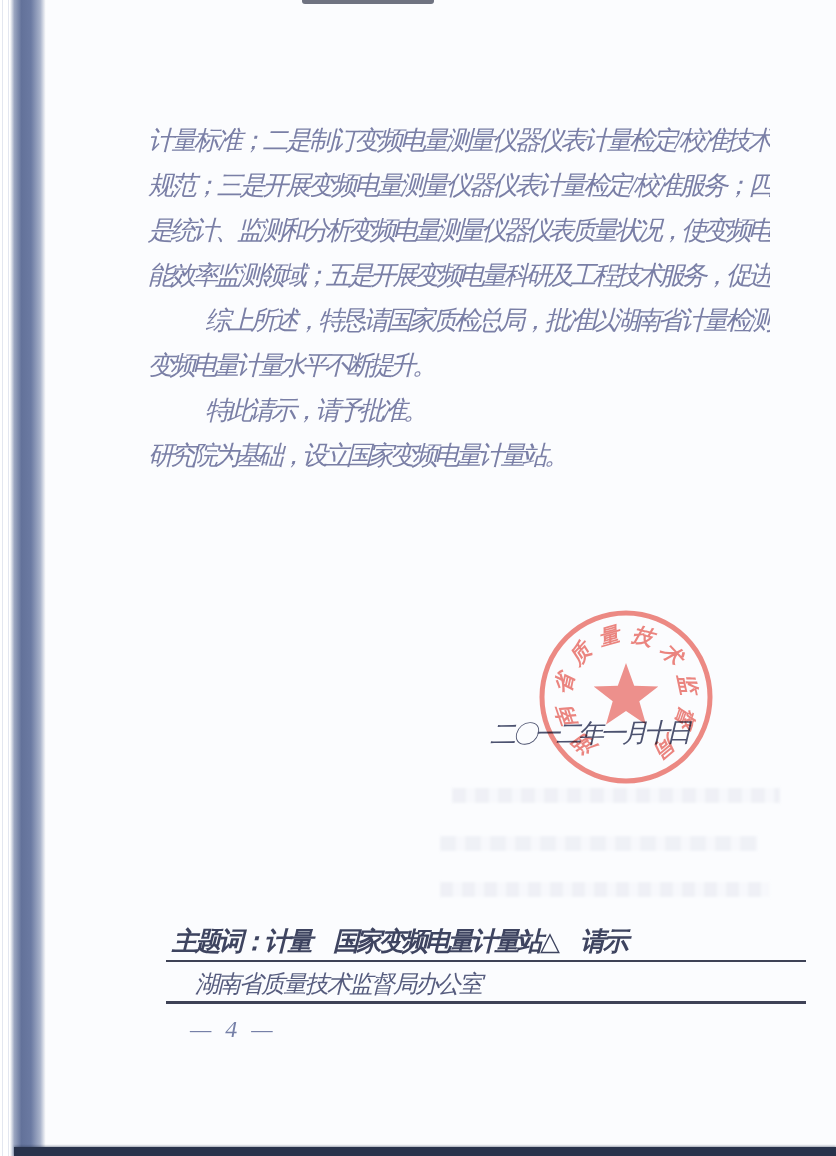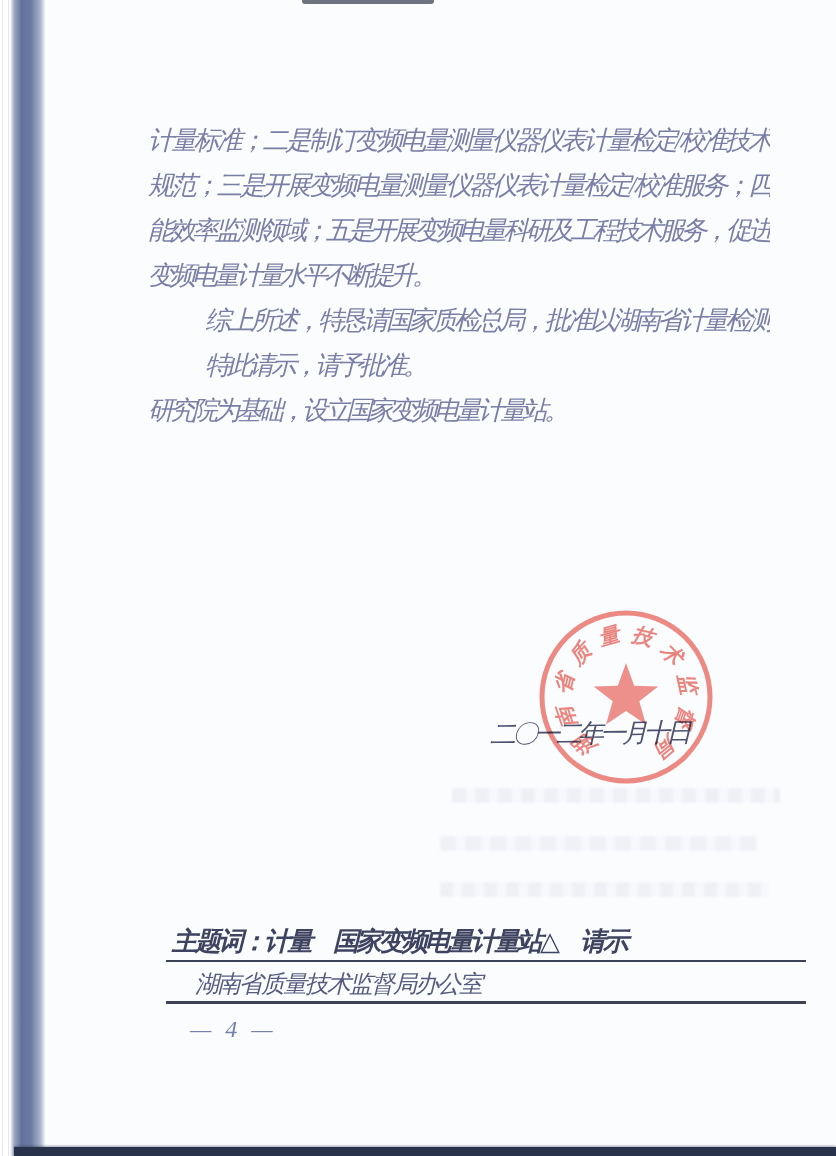--- a/index.html
+++ b/index.html
@@ -96,23 +96,24 @@
 
 <div class="page">
 
   <div class="edge-lines"></div>
   <div class="binding-stripe"></div>
   <div class="top-smudge"></div>
 
   <div class="bodytext">
     <div class="line justify">计量标准；二是制订变频电量测量仪器仪表计量检定/校准技术</div>
     <div class="line justify">规范；三是开展变频电量测量仪器仪表计量检定/校准服务；四</div>
+    <div class="line justify">是统计、监测和分析变频电量测量仪器仪表质量状况，使变频电</div>
     <div class="line justify">能效率监测领域；五是开展变频电量科研及工程技术服务，促进</div>
+    <div class="line justify indent">综上所述，特恳请国家质检总局，批准以湖南省计量检测</div>
     <div class="line">变频电量计量水平不断提升。</div>
-    <div class="line justify indent">综上所述，特恳请国家质检总局，批准以湖南省计量检测</div>
     <div class="line indent">特此请示，请予批准。</div>
     <div class="line">研究院为基础，设立国家变频电量计量站。</div>
   </div>
 
   <div class="ghost g1"></div>
   <div class="ghost g2"></div>
   <div class="ghost g3"></div>
 
   <svg class="seal" viewBox="0 0 200 200">
     <circle class="seal-ring" cx="100" cy="100" r="84"></circle>

